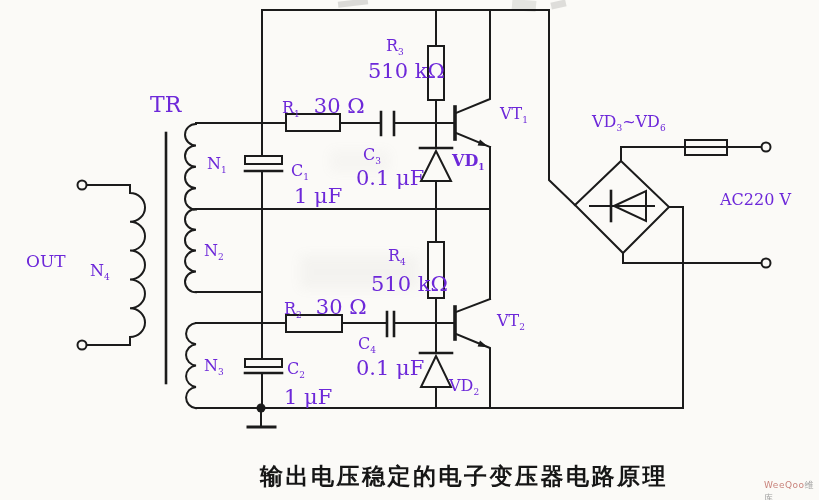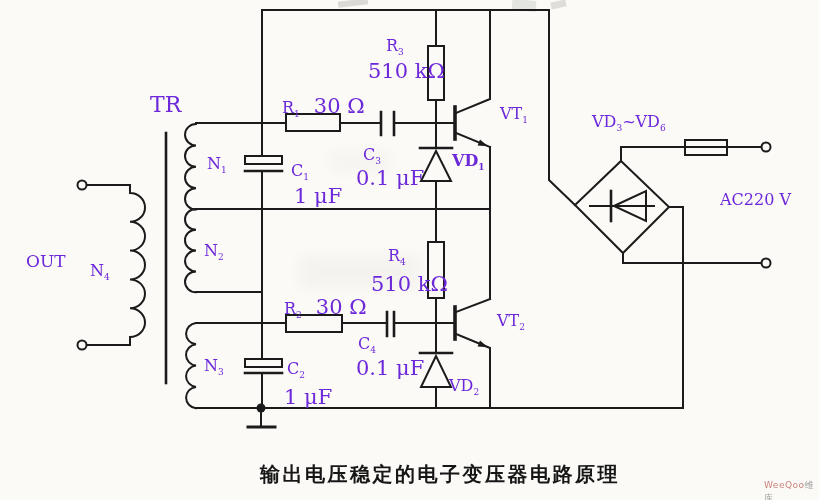--- a/index.html
+++ b/index.html
@@ -18,21 +18,21 @@
     line-height:1;
     white-space:nowrap;
     color:#6d28d9;
   }
   .lbl sub{font-size:9px;line-height:0;}
   .val{font-size:21px;}
   .gap{display:inline-block;width:14px;}
   .caption{
     position:absolute;
     left:260px;top:461px;
-    font-size:20px;
+    font-size:23px;
     font-weight:bold;
     letter-spacing:2.5px;
     font-family:"DejaVu Sans","Liberation Sans",sans-serif;
     color:#161616;
   }
   .watermark{
     position:absolute;
     left:764px;top:479px;
     font-size:9px;
     font-family:"DejaVu Sans","Liberation Sans",sans-serif;

